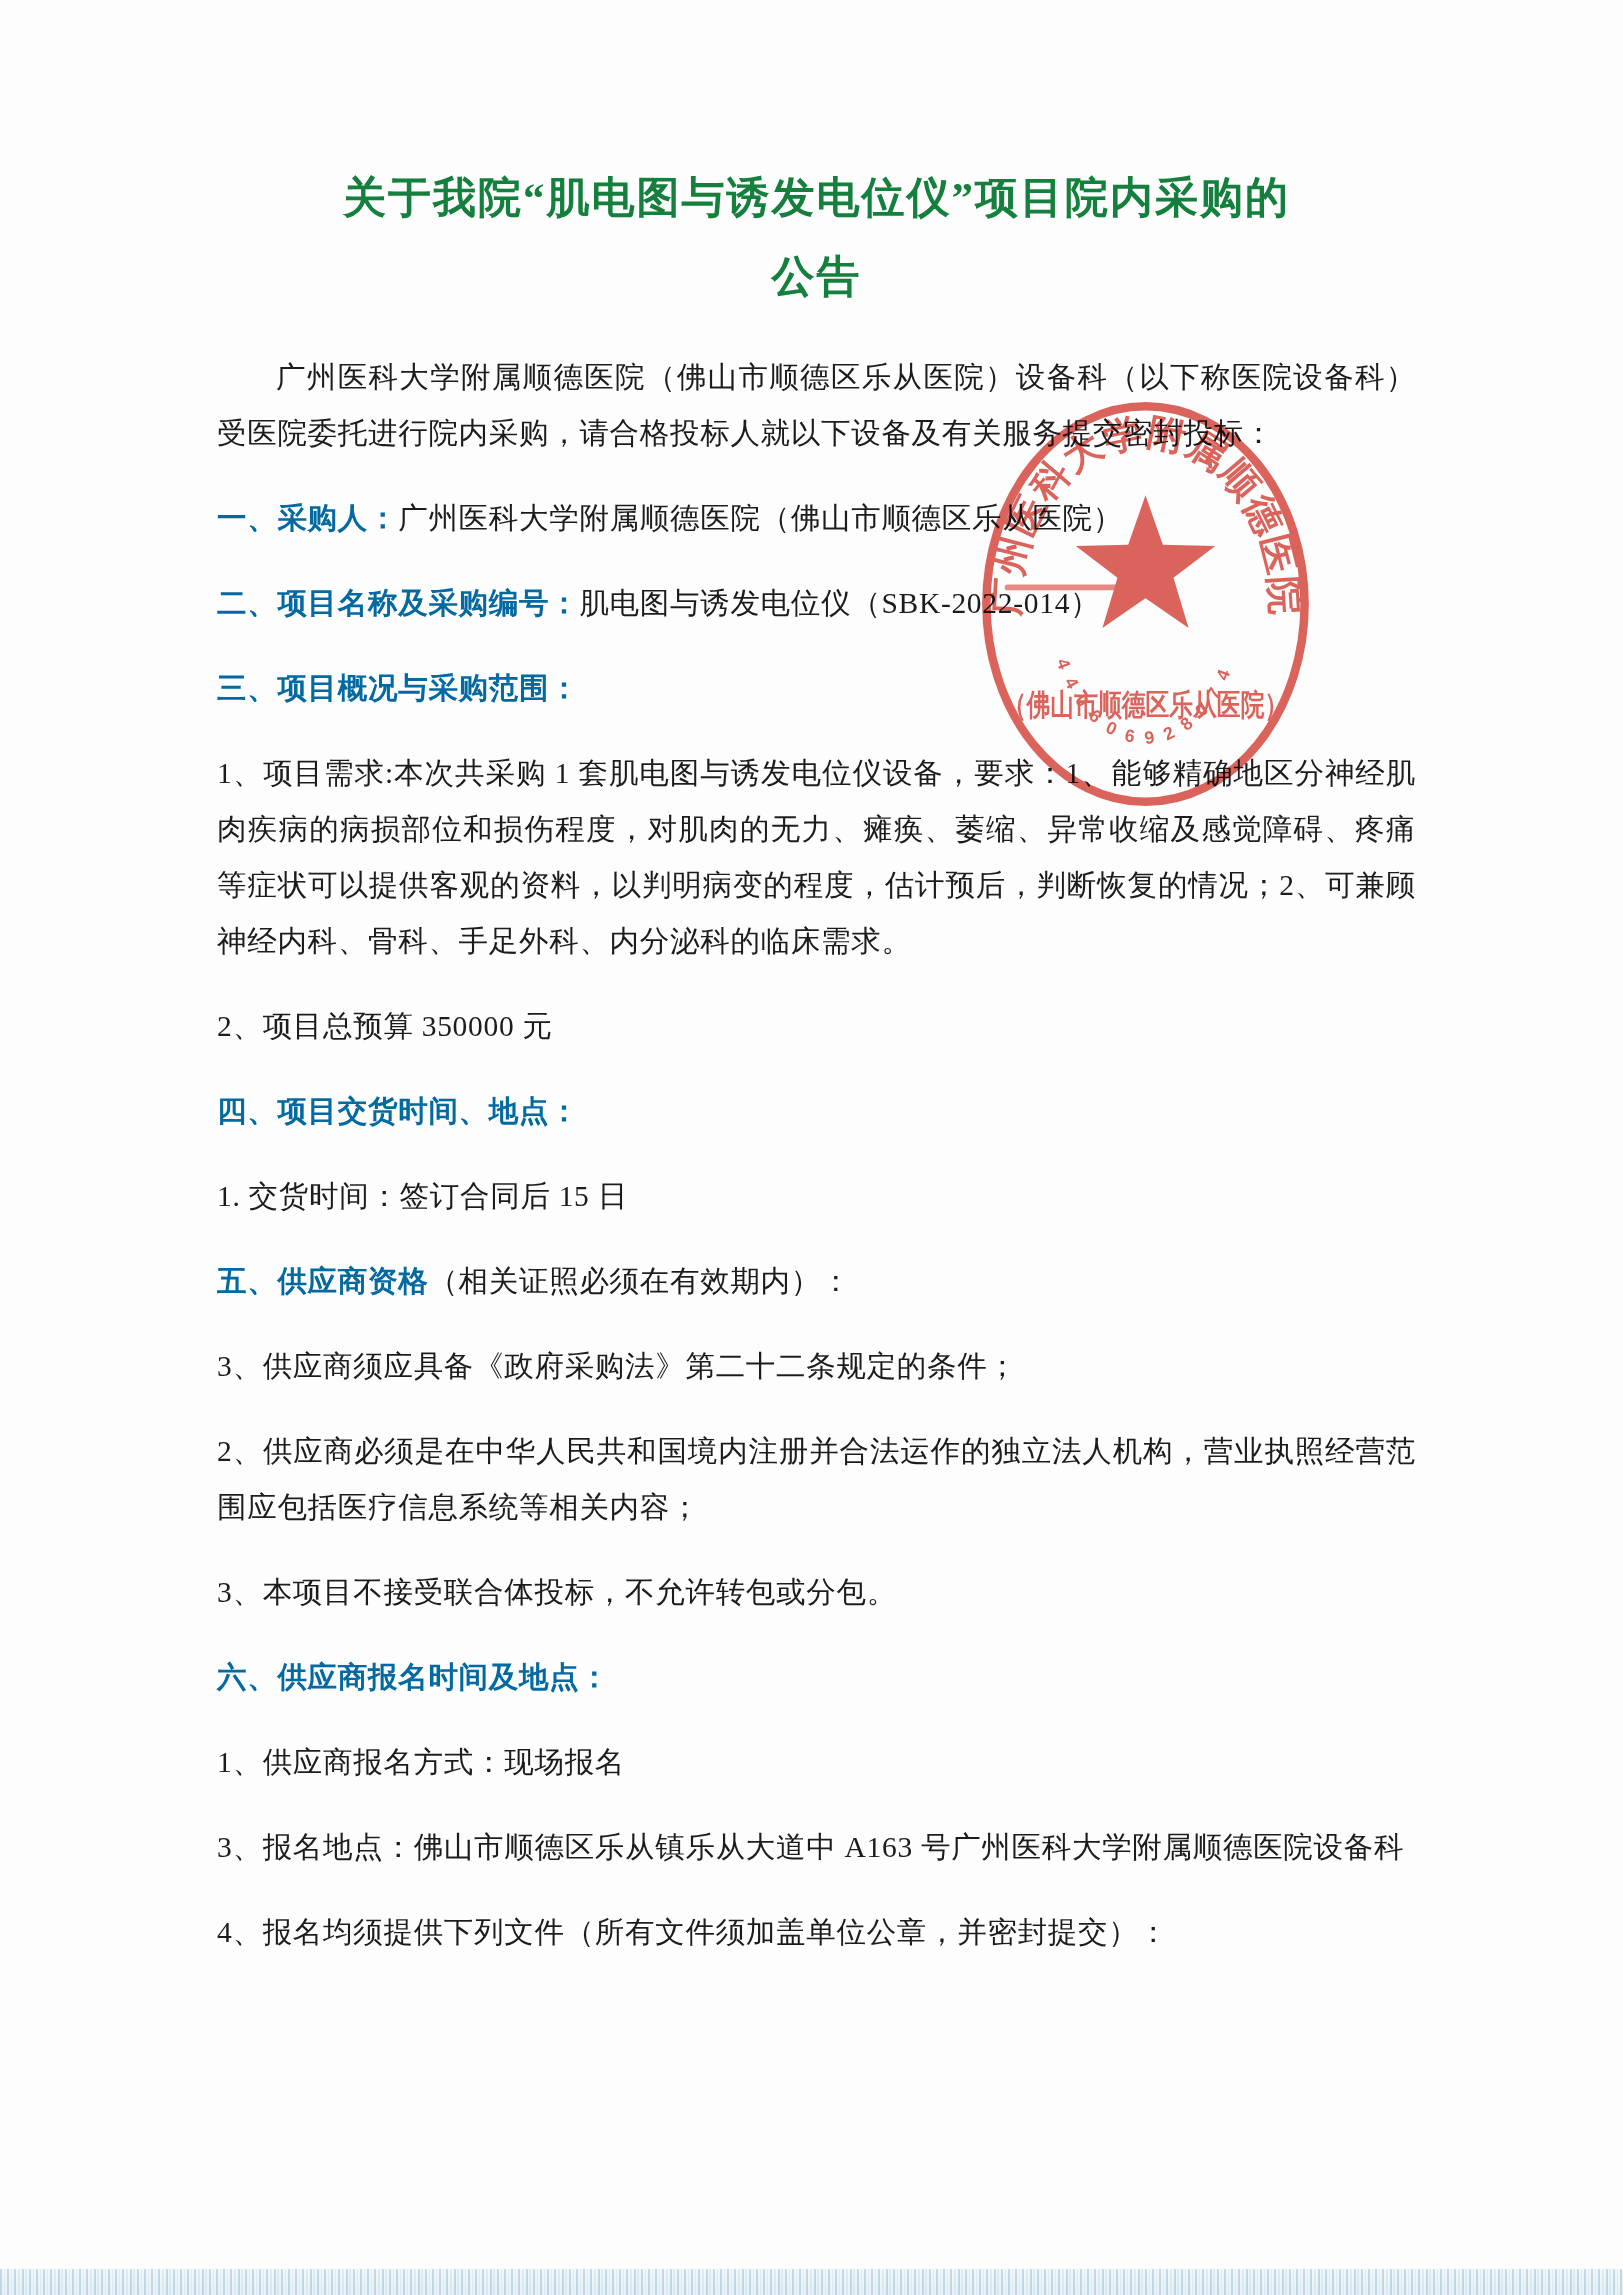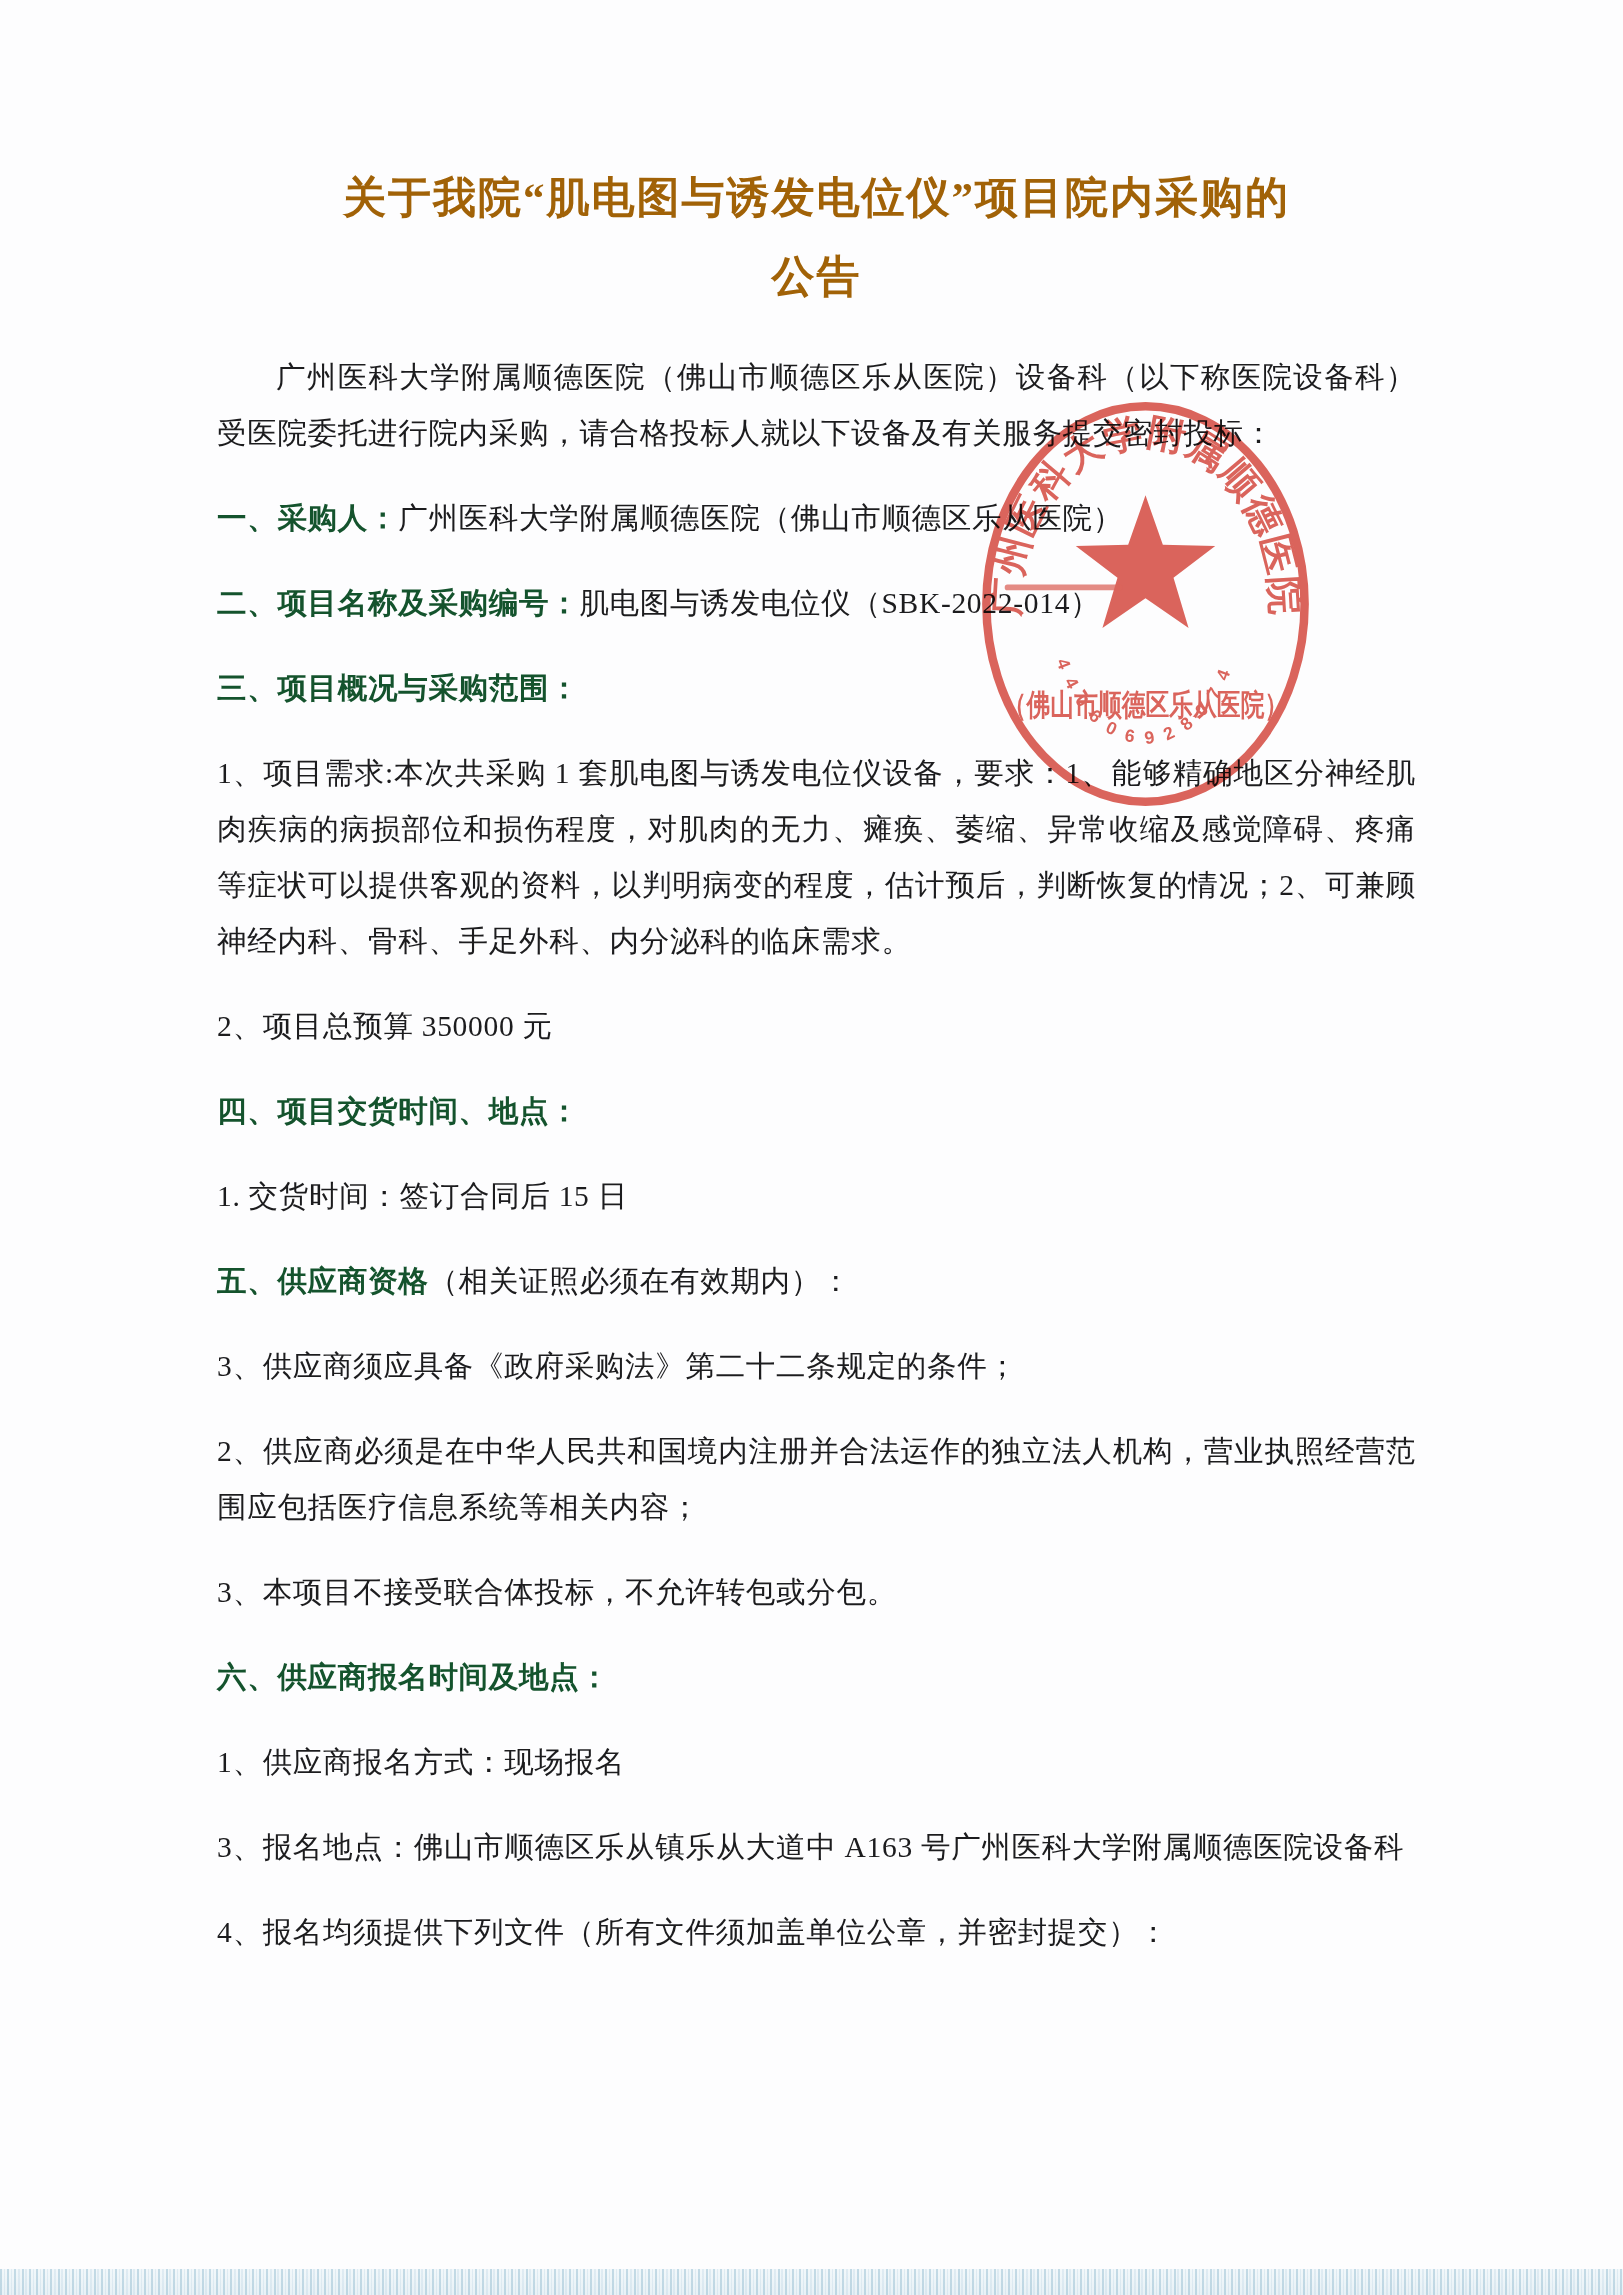--- a/index.html
+++ b/index.html
@@ -13,35 +13,35 @@
     color:#1c1c1e;
   }
   .content{padding:158px 208px 0 217px;}
   .title{
     text-align:center;
     font-family:"Liberation Serif",serif;
     font-weight:700;
     font-size:43px;
     line-height:79px;
     letter-spacing:2px;
-    color:#a16207;
+    color:#15803d;
   }
   .title-block{margin:0 0 33px 0;}
   p.item{
     margin:0 0 29px 0;
     font-size:29.5px;
     line-height:56px;
     text-align:justify;
     letter-spacing:0.7px;
   }
   p.indent{text-indent:2em;}
   .b{
     font-family:"Liberation Sans",sans-serif;
     font-weight:700;
-    color:#14532d;
+    color:#0369a1;
   }
   .seal{
     position:absolute;
     left:972px;top:393px;
     width:347px;height:426px;
     mix-blend-mode:multiply;
     opacity:.9;
     pointer-events:none;
   }
   .seal text{font-family:"Liberation Sans",sans-serif;font-weight:700;}

